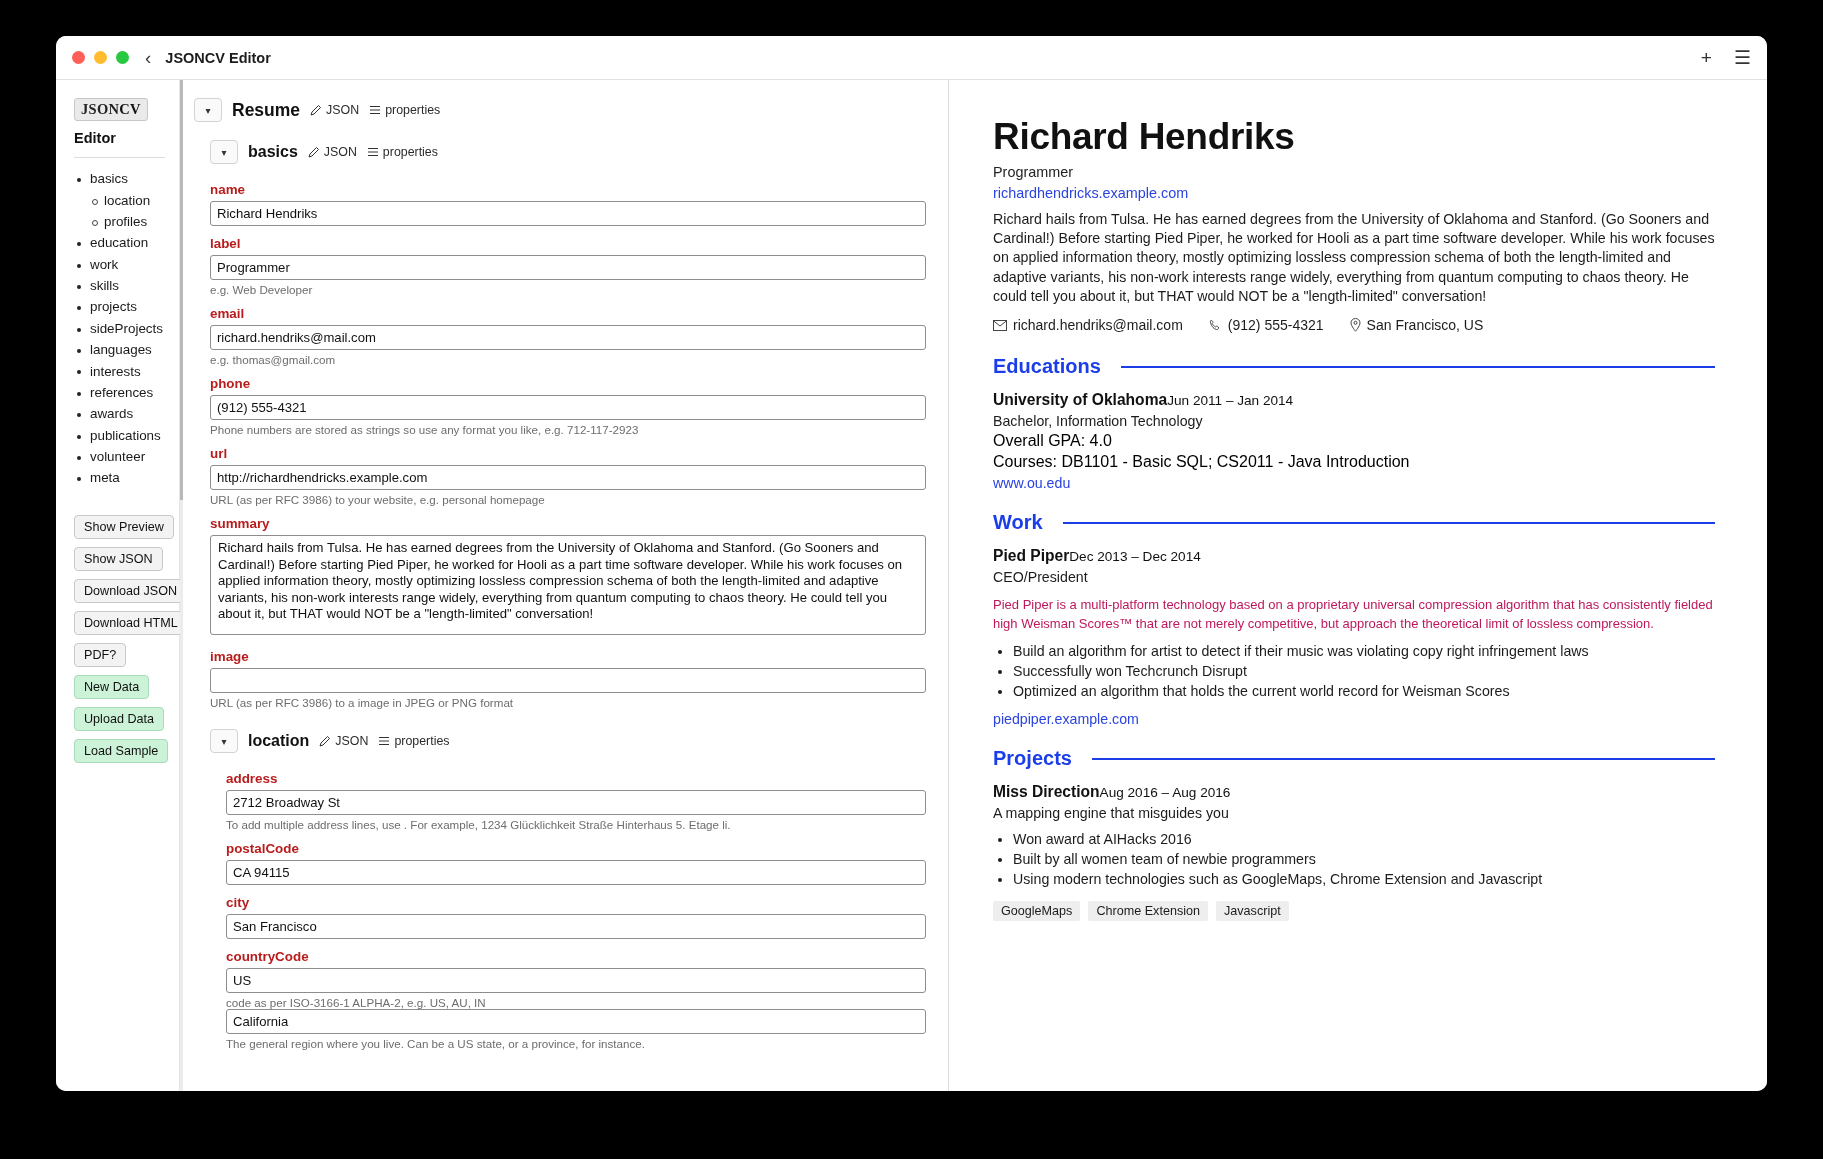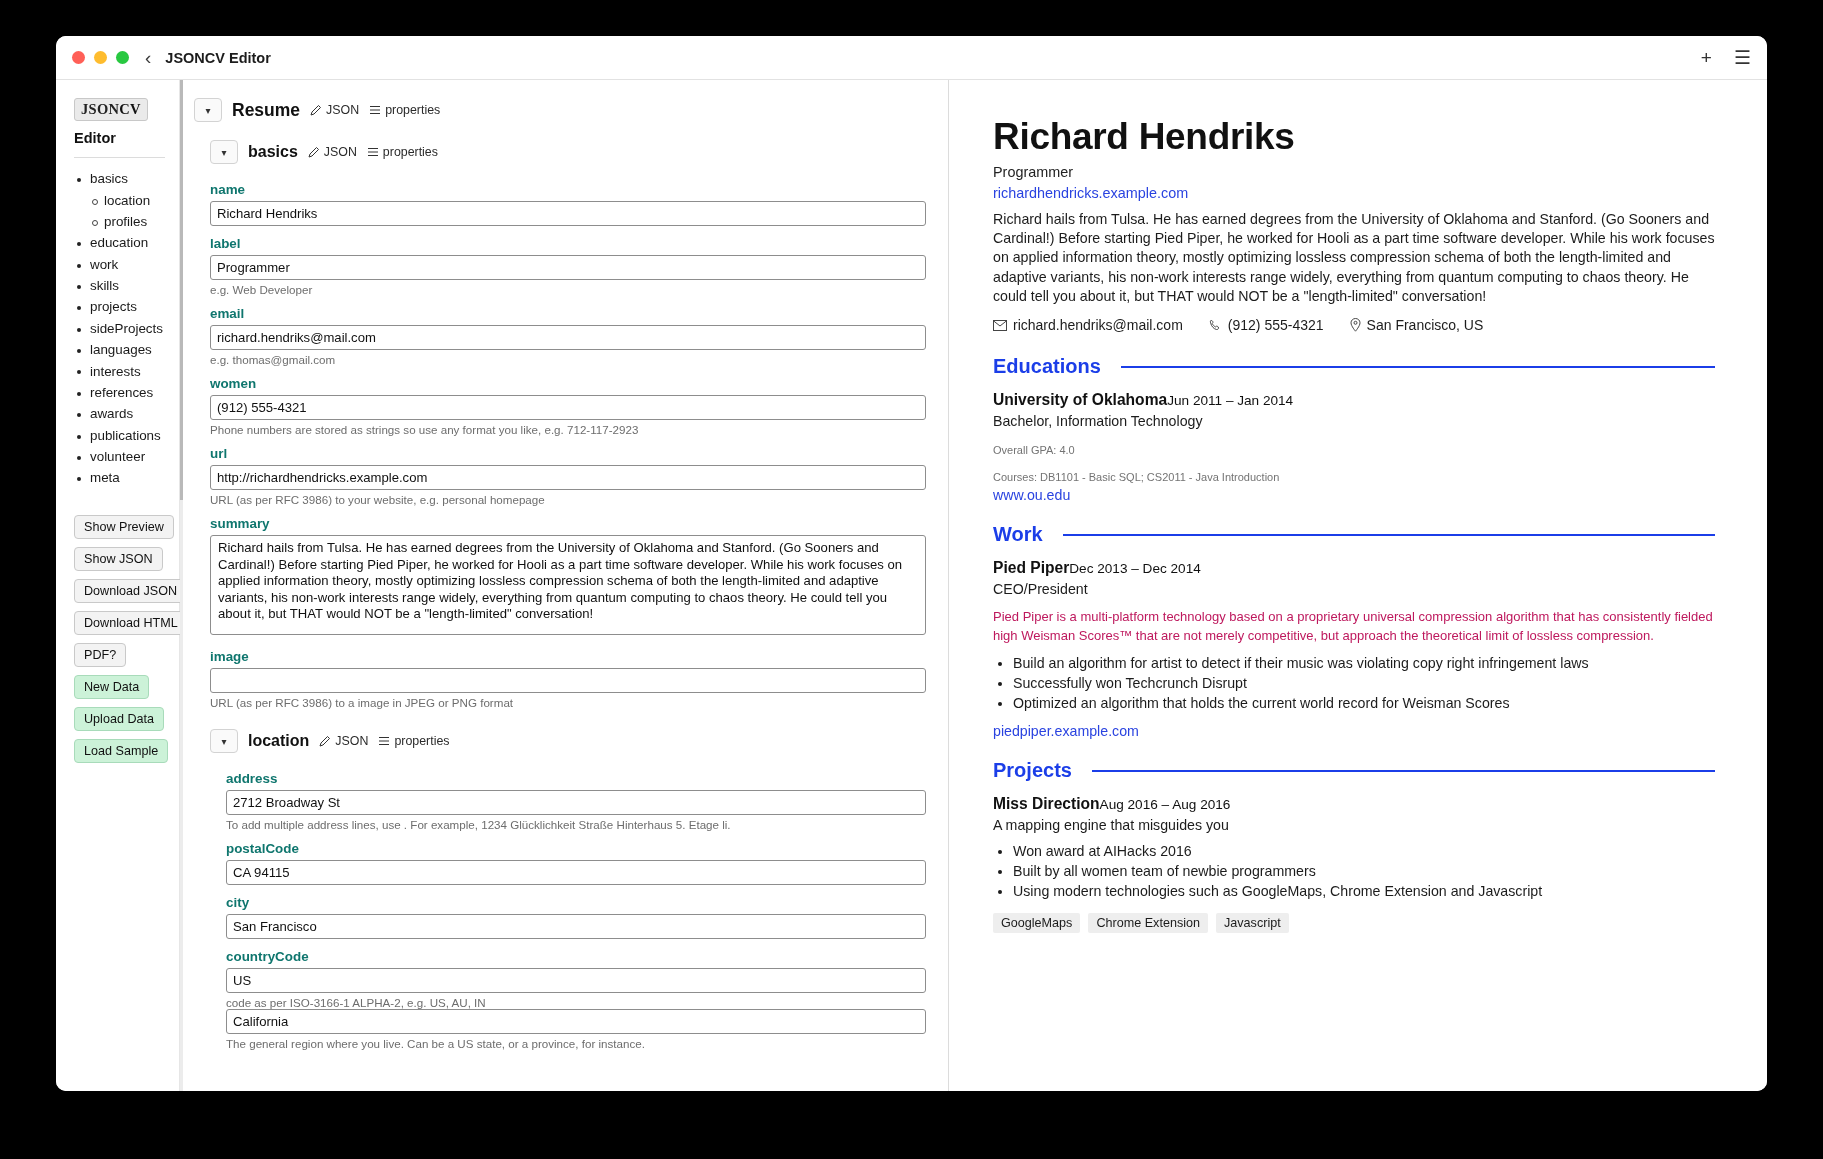--- a/index.html
+++ b/index.html
@@ -182,21 +182,21 @@
     display: inline-flex;
     align-items: center;
     gap: 4px;
     cursor: pointer;
   }
   .chip svg { display: block; }
   .fields { padding: 8px 22px 0 30px; }
   .fields.indent { padding-left: 46px; }
   .flabel {
     font-size: 13.4px;
-    color: #0f766e;
+    color: #b91c1c;
     font-weight: 700;
     margin: 10px 0 4px 0;
   }
   .fin {
     width: 100%;
     box-sizing: border-box;
     height: 25px;
     border: 1px solid #8d8d8d;
     border-radius: 3px;
     padding: 2px 6px;
@@ -286,21 +286,21 @@
   }
   .sec-line { flex: 1; height: 2px; background: #1b3ee8; }
   .entry-head {
     display: flex;
     justify-content: flex-start;
     align-items: baseline;
   }
   .entry-title { font-size: 15.6px; font-weight: 700; color: #111; }
   .entry-date { font-size: 13.6px; color: #111; }
   .entry-sub { font-size: 14.2px; color: #1c1c1c; margin-top: 4px; }
-  .entry-line { font-size: 11px; color: #737373; margin-top: 15px; }
+  .entry-line { font-size: 16px; color: #000000; margin-top: 3px; }
   .entry-link { font-size: 14.2px; color: #2a43e0; margin-top: 4px; cursor: pointer; }
   .entry-desc { font-size: 13px; line-height: 19px; color: #be185d; margin-top: 10px; }
   ul.hl { margin: 8px 0 0 0; padding-left: 20px; }
   ul.hl li { font-size: 14.2px; color: #1c1c1c; line-height: 20px; }
   .tags { display: flex; gap: 8px; margin-top: 12px; }
   .tag {
     font-size: 12.6px;
     background: #eeeeee;
     color: #1c1c1c;
     padding: 3px 8px;
@@ -417,21 +417,21 @@
           <input class="fin" value="Richard Hendriks" style="">
 
           <div class="flabel">label</div>
           <input class="fin" value="Programmer" style="">
           <div class="fhint">e.g. Web Developer</div>
 
           <div class="flabel">email</div>
           <input class="fin" value="richard.hendriks@mail.com" style="">
           <div class="fhint">e.g. thomas@gmail.com</div>
 
-          <div class="flabel">women</div>
+          <div class="flabel">phone</div>
           <input class="fin" value="(912) 555-4321" style="">
           <div class="fhint">Phone numbers are stored as strings so use any format you like, e.g. 712-117-2923</div>
 
           <div class="flabel">url</div>
           <input class="fin" value="http://richardhendricks.example.com" style="">
           <div class="fhint">URL (as per RFC 3986) to your website, e.g. personal homepage</div>
 
           <div class="flabel">summary</div>
           <textarea class="fta" style="">Richard hails from Tulsa. He has earned degrees from the University of Oklahoma and Stanford. (Go Sooners and Cardinal!) Before starting Pied Piper, he worked for Hooli as a part time software developer. While his work focuses on applied information theory, mostly optimizing lossless compression schema of both the length-limited and adaptive variants, his non-work interests range widely, everything from quantum computing to chaos theory. He could tell you about it, but THAT would NOT be a "length-limited" conversation!</textarea>
 

